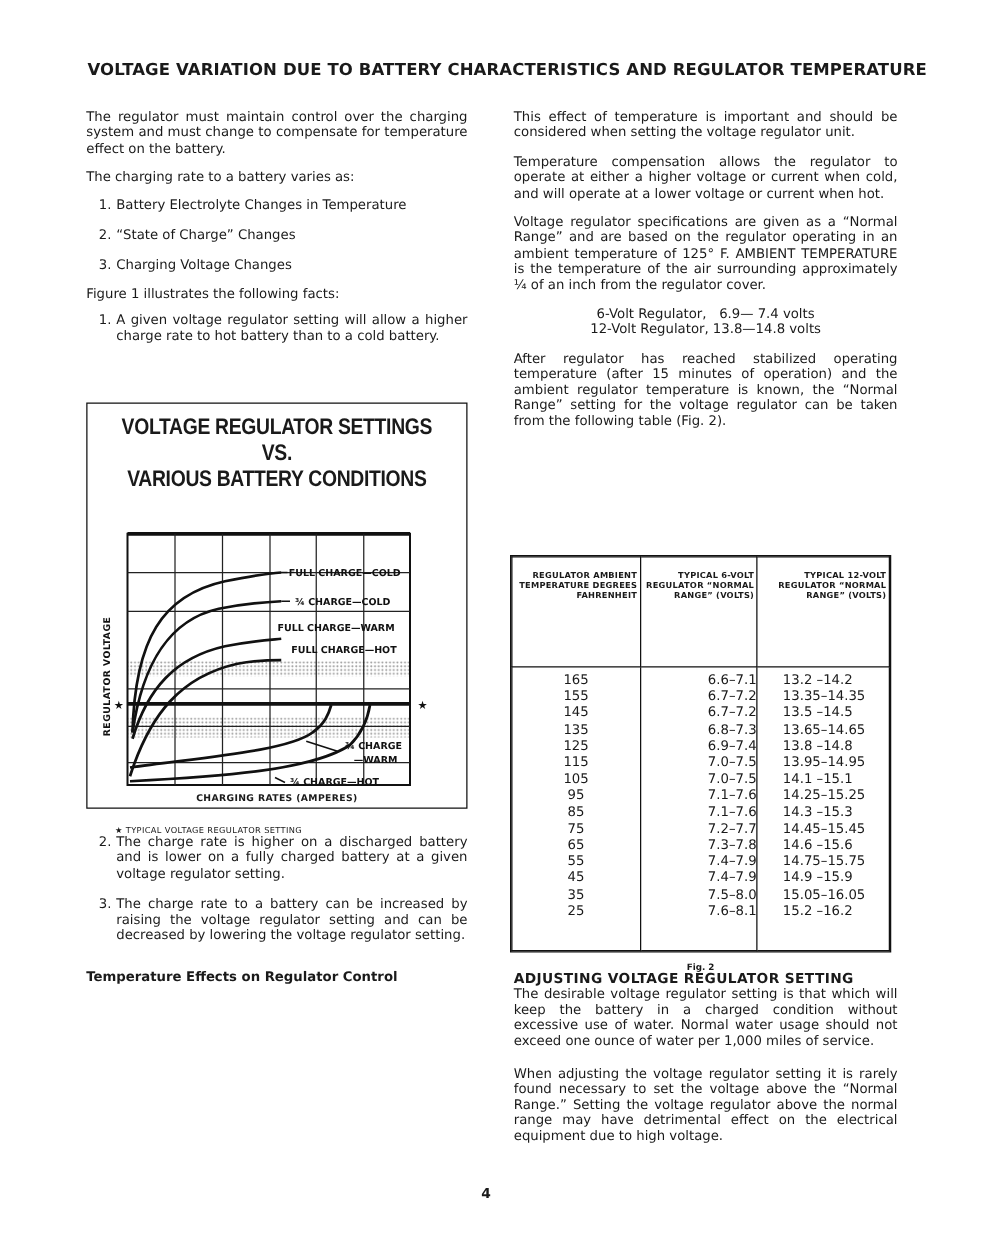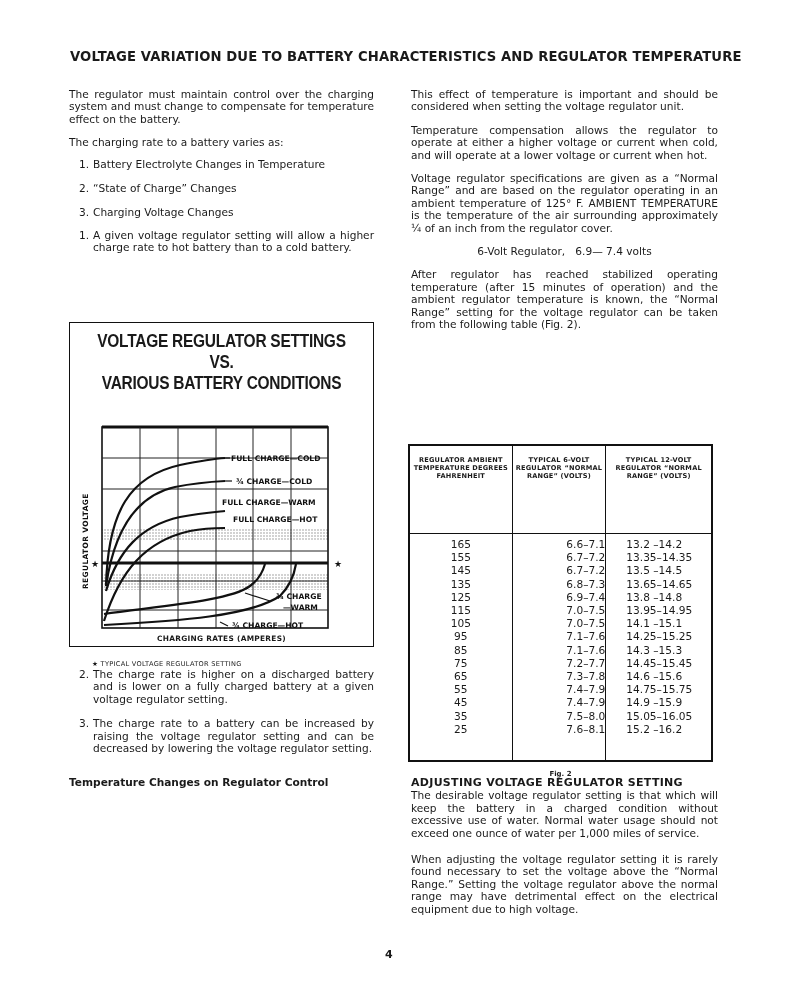--- a/index.html
+++ b/index.html
@@ -60,21 +60,21 @@
 
   
   .fig2 {
     position: absolute; left: 408px; top: 444px; width: 305px; height: 318px;
     border: 1.5px solid #111;
   }
   .fig2 table { border-collapse: collapse; width: 100%; height: 100%; }
   .fig2 th, .fig2 td { border: 1.3px solid #111; vertical-align: top; }
   .fig2 th {
     font-size: 6.6px; font-weight: bold; line-height: 8px; letter-spacing: 0.2px;
-    padding: 10px 2px 4px 2px; height: 88px; text-align: center;
+    padding: 10px 2px 4px 2px; height: 88px; text-align: right;
   }
   .fig2 td { padding-top: 4px; font-size: 10.6px; line-height: 13.2px; }
   .fig2 td.c1 { text-align: center; width: 34%; }
   .fig2 td.c2 { text-align: right; width: 31%; }
   .fig2 td.c3 { text-align: left; padding-left: 20px; width: 35%; }
   .fig2-caption {
     position: absolute; left: 408px; top: 770px; width: 305px;
     text-align: center; font-weight: bold; font-size: 7px;
   }
   .right-bottom { position: absolute; left: 411px; top: 777px; width: 307px; font-size: 10.6px; line-height: 12.4px; }
@@ -96,20 +96,21 @@
     <span class="txt" style="text-align:left">Battery Electrolyte Changes in Temperature</span>
   </div>
   <div class="list-item indent2" style="margin-bottom:12px">
     <span class="num">2.</span>
     <span class="txt" style="text-align:left">“State of Charge” Changes</span>
   </div>
   <div class="list-item indent2" style="margin-bottom:10px">
     <span class="num">3.</span>
     <span class="txt" style="text-align:left">Charging Voltage Changes</span>
   </div>
+  <p class="para" style="margin-bottom:9px">Figure 1 illustrates the following facts:</p>
   <div class="list-item indent2">
     <span class="num">1.</span>
     <span class="txt">A given voltage regulator setting will allow a higher charge rate to hot battery than to a cold battery.</span>
   </div>
 </div>
 
 <div class="fig1">
   <div class="fig1-title">
     <div>VOLTAGE REGULATOR SETTINGS</div>
     <div>VS.</div>
@@ -185,29 +186,30 @@
 
 <div class="left-bottom">
   <div class="list-item indent2" style="margin-bottom:12px">
     <span class="num">2.</span>
     <span class="txt">The charge rate is higher on a discharged battery and is lower on a fully charged battery at a given voltage regulator setting.</span>
   </div>
   <div class="list-item indent2" style="margin-bottom:22px">
     <span class="num">3.</span>
     <span class="txt">The charge rate to a battery can be increased by raising the voltage regulator setting and can be decreased by lowering the voltage regulator setting.</span>
   </div>
-  <div class="subhead">Temperature Changes on Regulator Control</div>
+  <div class="subhead">Temperature Effects on Regulator Control</div>
 </div>
 
 <div class="col col-right">
   <p class="j para">This effect of temperature is important and should be considered when setting the voltage regulator unit.</p>
   <p class="j para">Temperature compensation allows the regulator to operate at either a higher voltage or current when cold, and will operate at a lower voltage or current when hot.</p>
   <p class="j para">Voltage regulator specifications are given as a “Normal Range” and are based on the regulator operating in an ambient temperature of 125° F. AMBIENT TEMPERATURE is the temperature of the air surrounding approximately ¼ of an inch from the regulator cover.</p>
   <div class="volts-block">
     <span class="volts-line" style="white-space:pre">6-Volt Regulator,   6.9— 7.4 volts</span>
+    <span class="volts-line" style="white-space:pre">12-Volt Regulator, 13.8—14.8 volts</span>
   </div>
   <p class="j para">After regulator has reached stabilized operating temperature (after 15 minutes of operation) and the ambient regulator temperature is known, the “Normal Range” setting for the voltage regulator can be taken from the following table (Fig. 2).</p>
 </div>
 
 <div class="fig2">
   <table>
     <thead>
       <tr>
         <th>REGULATOR AMBIENT TEMPERATURE DEGREES FAHRENHEIT</th>
         <th>TYPICAL 6-VOLT REGULATOR “NORMAL RANGE” (VOLTS)</th>

